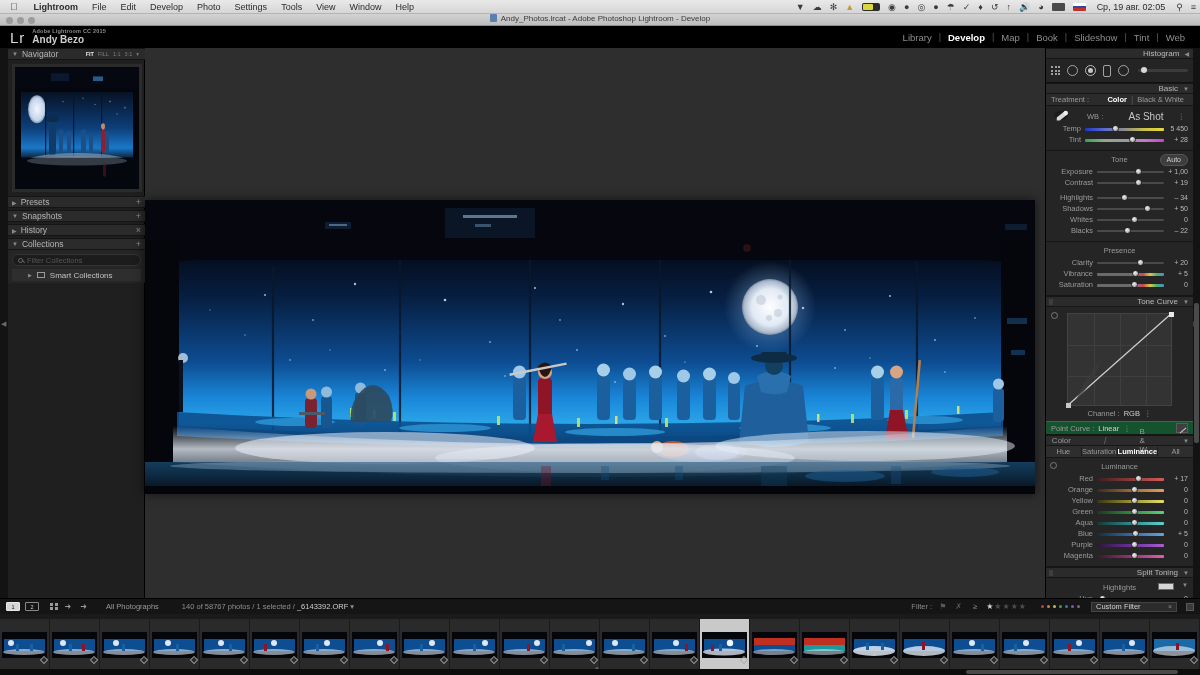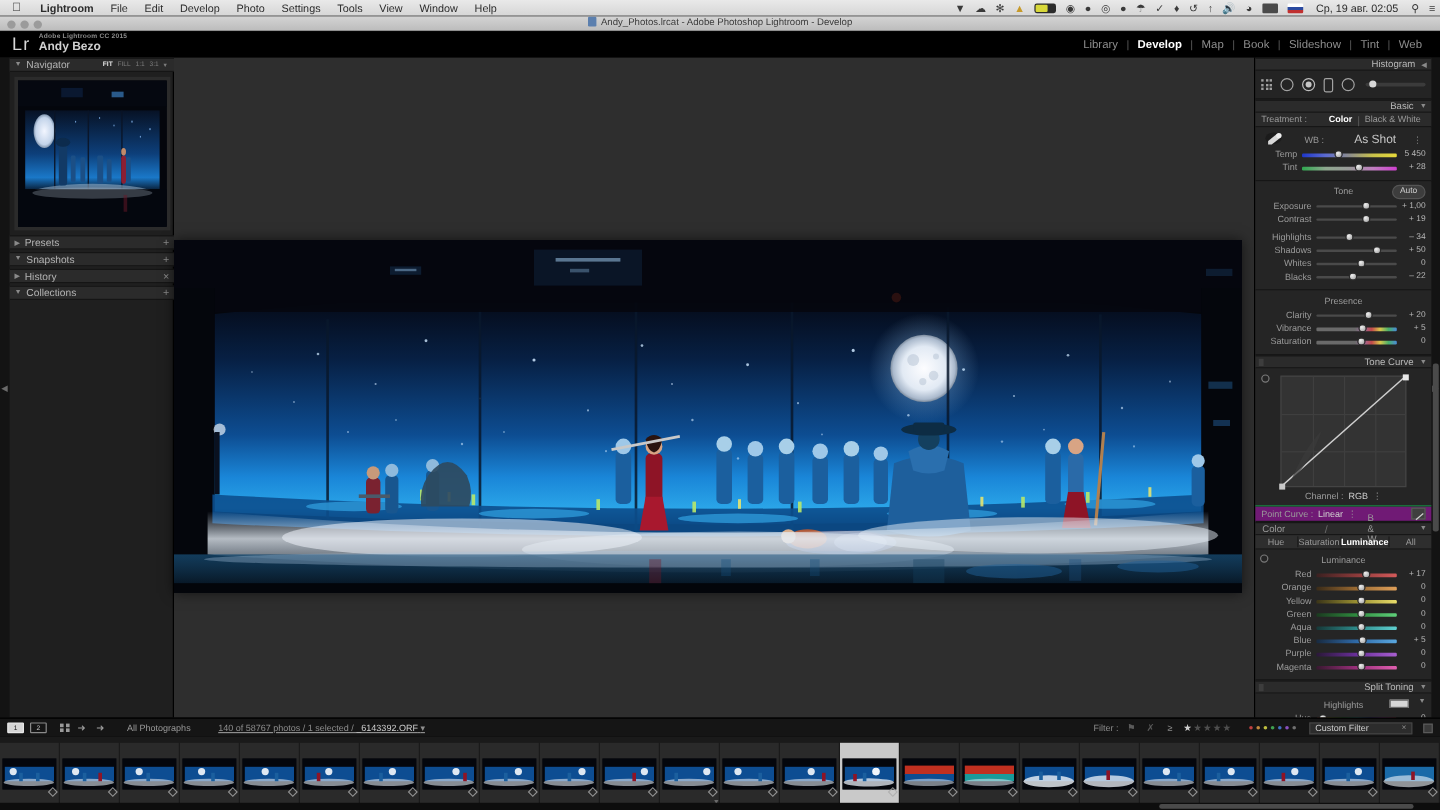--- a/index.html
+++ b/index.html
@@ -132,21 +132,21 @@
 
   
   #curvebox { background:#252525; padding:4px 5px 3px 5px; border-bottom:1px solid #15803d; position:relative;}
   #curvegraph { width:105px; height:93px; margin:2px auto 0 auto; background:#333; position:relative; border:1px solid #444;}
   .curvegrid { position:absolute; background:#3f3f3f; }
   #curvedot1 { position:absolute; left:-2.5px; bottom:-2.5px; width:5px;height:5px;background:#c8c8c8; }
   #curvedot2 { position:absolute; right:-2.5px; top:-2.5px; width:5px;height:5px;background:#e8e8e8; }
   #chanrow { display:flex; align-items:center; justify-content:center; gap:4px; margin-top:3px; font-size:7.5px; }
   #chanrow .c1 { color:#9a9a9a; }
   #chanrow .c2 { color:#d0d0d0; }
-  #pcrow { display:flex; align-items:center; height:13px; background:#701a75; padding:0 5px; font-size:7.5px; border-bottom:1px solid #161616;}
+  #pcrow { display:flex; align-items:center; height:13px; background:#14532d; padding:0 5px; font-size:7.5px; border-bottom:1px solid #161616;}
   #pcrow .pl { color:#9a9a9a; }
   #pcrow .pv { color:#d0d0d0; margin-left:4px; }
   #pcrow .pen { margin-left:auto; width:12px;height:10px;background:#3f3f3f;border:1px solid #5a5a5a; position:relative;}
   #pcrow .pen:after{content:"";position:absolute;left:2px;top:6px;width:8px;height:1px;background:#d0d0d0;transform:rotate(-40deg);}
 
   
   #hslhead { height:11px; background:#2b2b2b; display:flex; align-items:center; justify-content:flex-end; padding:0 4px;
       border-top:1px solid #161616; border-bottom:1px solid #161616;gap:31px; }
   #hslhead .seg { font-size:8px; color:#9a9a9a; }
   #hslhead .seg.on { color:#e6e6e6; }
@@ -176,21 +176,21 @@
   
   #fstoolbar { position:absolute; left:0; top:598px; width:1200px; height:16px; background:#151515;
       border-top:1px solid #000; display:flex; align-items:center; padding:0 6px; gap:5px; }
   .vwbtn { width:14px; height:9px; border:1px solid #8a8a8a; border-radius:1px; font-size:5.5px; color:#cfcfcf;
       display:flex; align-items:center; justify-content:center; }
   .vwbtn.on { background:#d5d5d5; color:#111; border-color:#e8e8e8; }
   .g4 { display:grid; grid-template-columns:repeat(2,3px); gap:1.5px; margin-left:6px; }
   .g4 i { width:3px;height:3px;background:#9a9a9a;display:block; }
   .arw { color:#9a9a9a; font-size:8px; padding:0 2px;}
   #fstoolbar .src { font-size:7.5px; color:#9a9a9a; margin-left:12px; }
-  #fstoolbar .cnt { font-size:7.5px; color:#8e8e8e; margin-left:18px;text-decoration:underline; }
+  #fstoolbar .cnt { font-size:7.5px; color:#8e8e8e; margin-left:18px; }
   #fstoolbar .cnt b { color:#cfcfcf; font-weight:normal; }
   #fstoolbar .grow { flex:1; }
   #fstoolbar .flt { font-size:7.5px; color:#8a8a8a; }
   .flag { color:#5a5a5a; font-size:8px; padding:0 2px; }
   .stars { display:flex; gap:1px; margin:0 4px; }
   .stars i { font-style:normal; font-size:8px; color:#4e4e4e; }
   .stars i.on { color:#cfcfcf; }
   .labels { display:flex; gap:3px; margin:0 6px; }
   .labels i { width:3px;height:3px;border-radius:50%;display:block; }
   #custfilter { height:10px; min-width:86px; background:#2c2c2c; border:1px solid #444; display:flex;
@@ -395,20 +395,31 @@
         </div>
       </div>
 
       <div class="lp-sec">
         <div class="pnl-head">
           <span class="tri">▼</span>
           <span class="lbl">Collections</span>
           <span class="grow"></span>
           <span class="plus">+</span>
         </div>
+        <div id="collbody">
+          <div id="collfilter">
+            <span class="mag"></span>
+            <span>Filter Collections</span>
+          </div>
+          <div class="collrow">
+            <span class="tri">▶</span>
+            <span class="bx"></span>
+            <span class="lbl">Smart Collections</span>
+          </div>
+        </div>
       </div>
 
     </div>
   </div>
 
   <div id="center">
     <div id="photoframe">
       <div id="photo">
         <svg viewBox="0 0 890 294" preserveAspectRatio="none" style="width:100%;height:100%;display:block">
           <defs>

